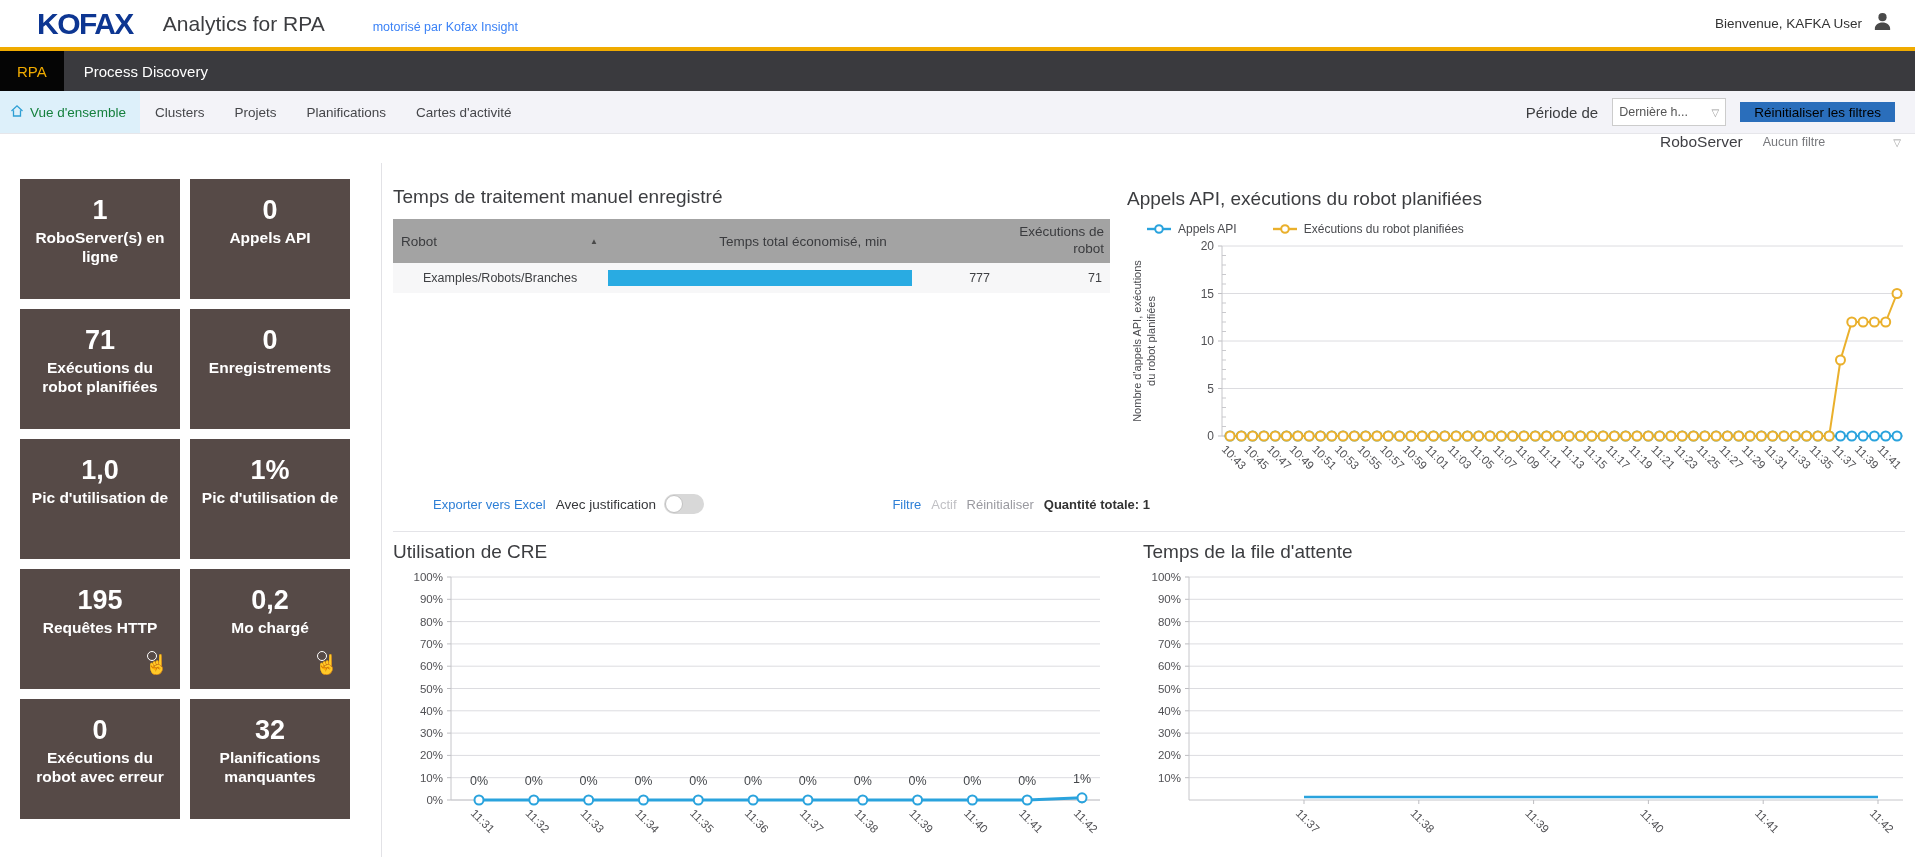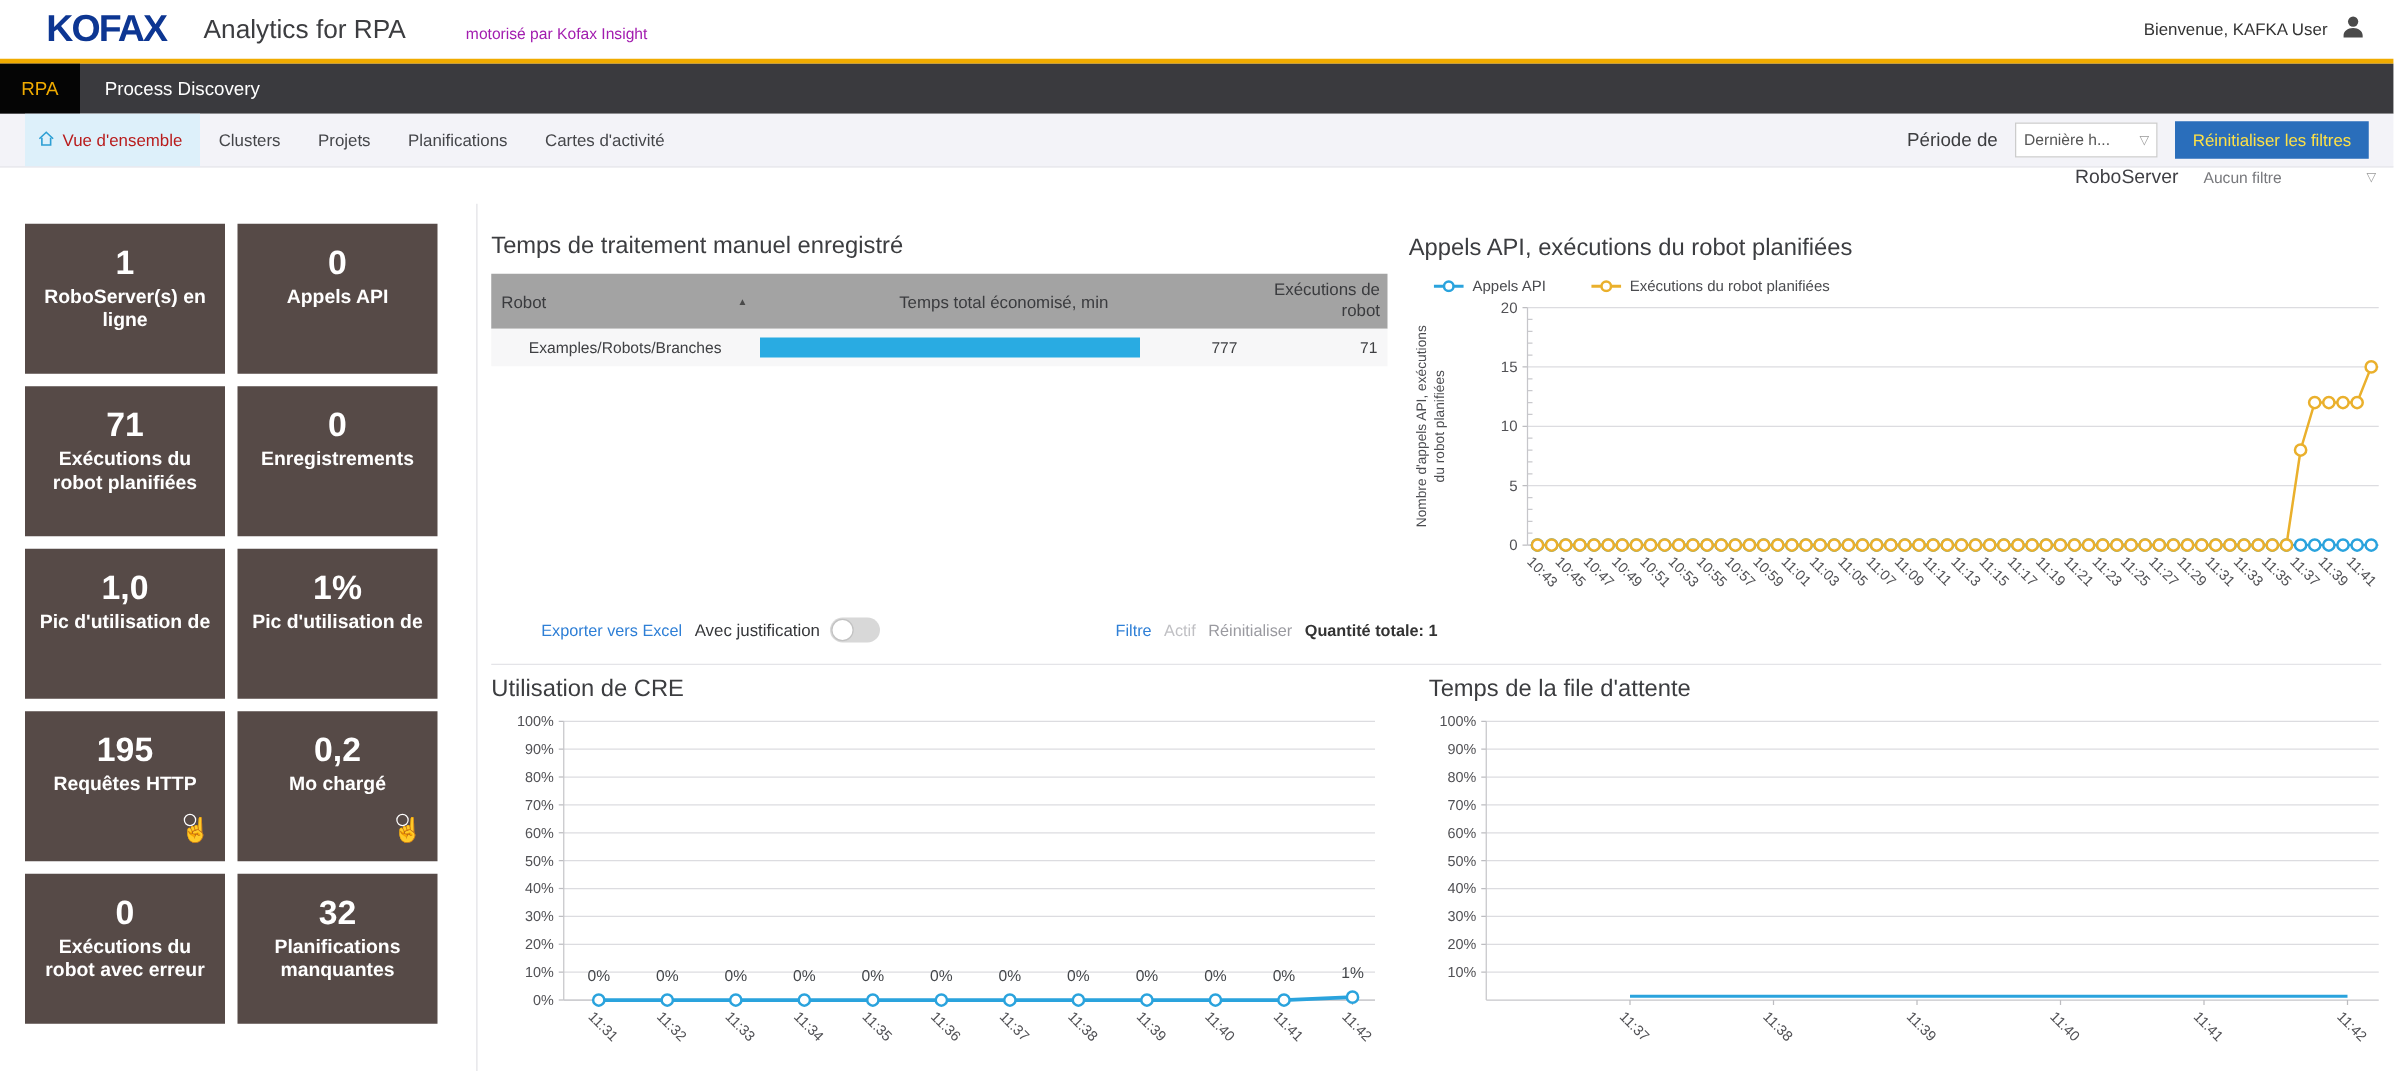--- a/index.html
+++ b/index.html
@@ -3,39 +3,39 @@
 <meta charset="utf-8">
 <style>
   html,body{margin:0;padding:0;background:#fff;}
   .app{position:relative;width:1915px;height:857px;overflow:hidden;background:#fff;
        font-family:"Liberation Sans",sans-serif;color:#3c3d40;}
 
   
   .header{position:absolute;left:0;top:0;width:100%;height:47px;background:#fff;display:flex;align-items:center;}
   .logo{margin-left:37px;font-size:30px;font-weight:800;letter-spacing:-1.5px;color:#0d3692;}
   .app-title{margin-left:30px;font-size:21px;color:#3c3d40;}
-  .app-subtitle{margin-left:12px;font-size:12.5px;color:#a21caf;position:relative;top:3px;padding-left:36px;}
+  .app-subtitle{margin-left:12px;font-size:12.5px;color:#3b82f6;position:relative;top:3px;padding-left:36px;}
   .header-right{margin-left:auto;margin-right:22px;display:flex;align-items:center;gap:10px;}
   .welcome{font-size:13.5px;color:#333;}
   .gold-bar{position:absolute;left:0;top:47px;width:100%;height:4px;background:#f0ab00;}
 
   
   .nav{position:absolute;left:0;top:51px;width:100%;height:40px;background:#3a3a3e;display:flex;align-items:stretch;}
   .nav-tab{display:flex;align-items:center;padding:0 20px;font-size:15px;color:#fff;cursor:pointer;}
   .nav-tab.active{background:#050505;color:#f0ab00;padding:0 17px;}
 
   
   .subnav{position:absolute;left:0;top:91px;width:100%;height:42px;background:#f3f3f8;border-bottom:1px solid #e6e6ea;display:flex;align-items:stretch;}
   .subnav-item{display:flex;align-items:center;padding:0 15px;font-size:13.5px;color:#45464a;cursor:pointer;}
-  .subnav-item.active{background:#ddf0fa;color:#b91c1c;padding:0 14px 0 10px;gap:6px;margin-left:20px;}
+  .subnav-item.active{background:#ddf0fa;color:#15803d;padding:0 14px 0 10px;gap:6px;}
   .subnav-right{margin-left:auto;display:flex;align-items:center;gap:14px;margin-right:20px;}
   .period-label{font-size:15px;color:#3c3d40;}
   .period-select{width:100px;height:26px;background:#fff;border:1px solid #ccc;display:flex;align-items:center;font-size:12.5px;color:#555;padding:0 6px;justify-content:space-between;cursor:pointer;}
   .dd-arrow{font-size:10px;color:#999;}
-  .reset-btn{height:30px;background:#2a6ebb;color:#fde047;border:none;font-size:13.5px;padding:0 14px;cursor:pointer;font-family:"Liberation Sans",sans-serif;}
+  .reset-btn{height:20px;background:#2a6ebb;color:#000000;border:none;font-size:13.5px;padding:0 14px;cursor:pointer;font-family:"Liberation Sans",sans-serif;}
 
   
   .roboserver-row{position:absolute;top:133px;right:14px;display:flex;align-items:center;gap:10px;}
   .roboserver-label{font-size:15.5px;color:#3f3f44;}
   .roboserver-value{font-size:12.5px;color:#77787c;margin-left:10px;}
   .roboserver-row .dd-arrow{margin-left:58px;}
 
   
   .tiles{position:absolute;left:20px;top:179px;display:grid;grid-template-columns:160px 160px;grid-auto-rows:120px;gap:10px;}
   .tile{background:#564a47;color:#fff;text-align:center;position:relative;cursor:pointer;}

